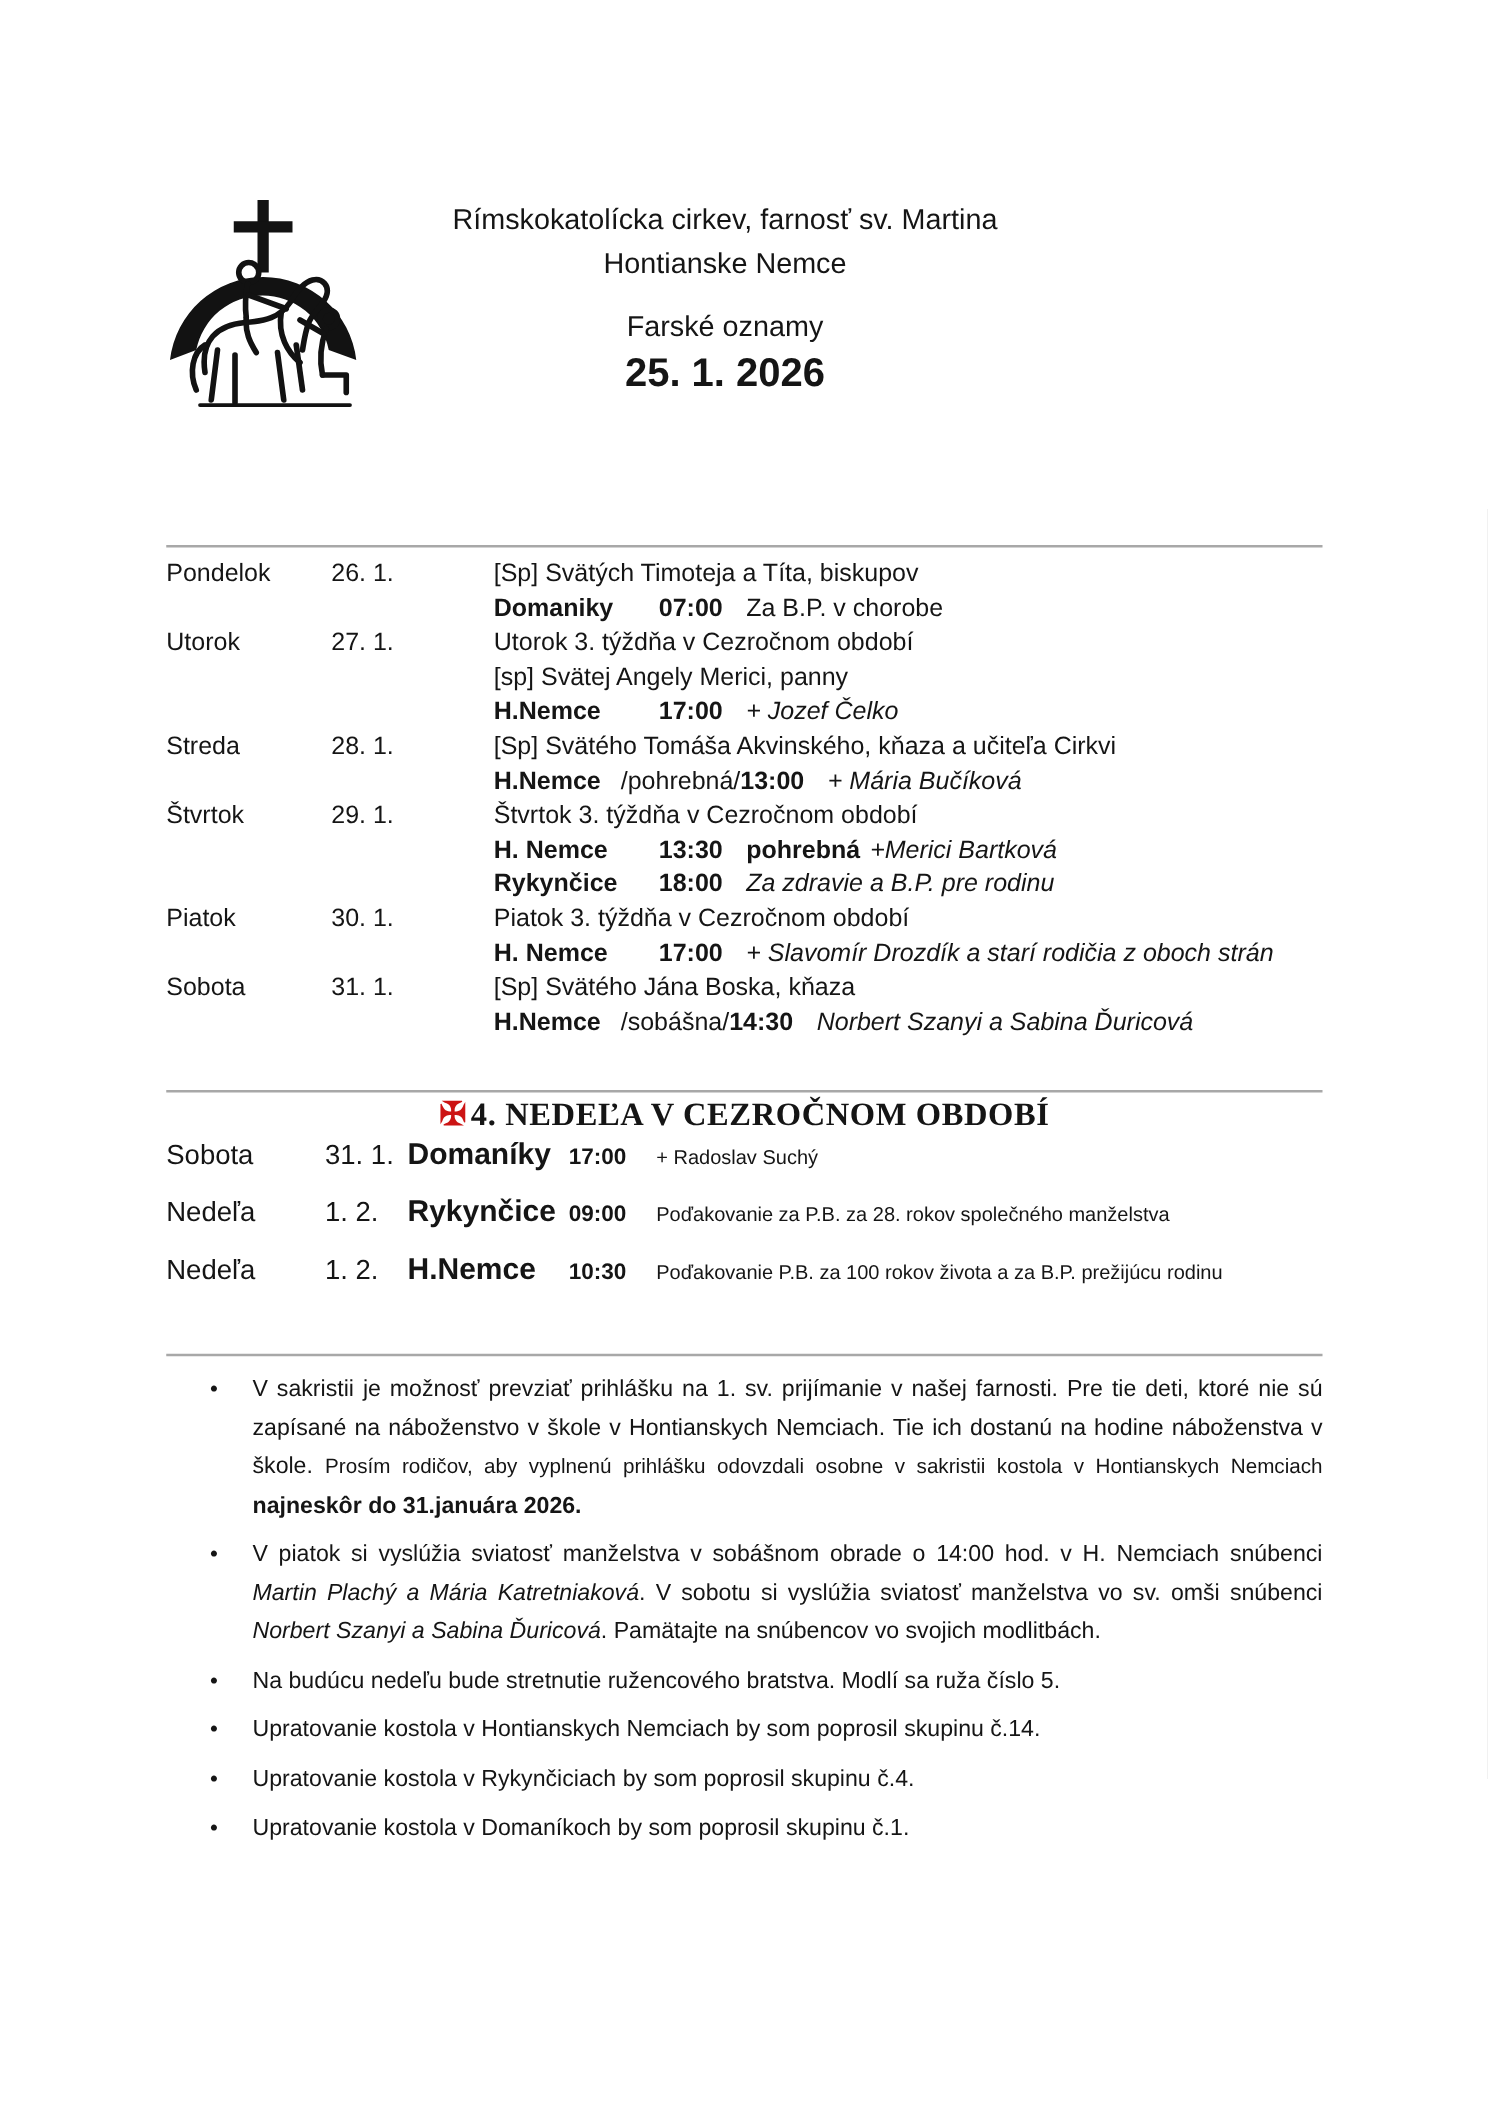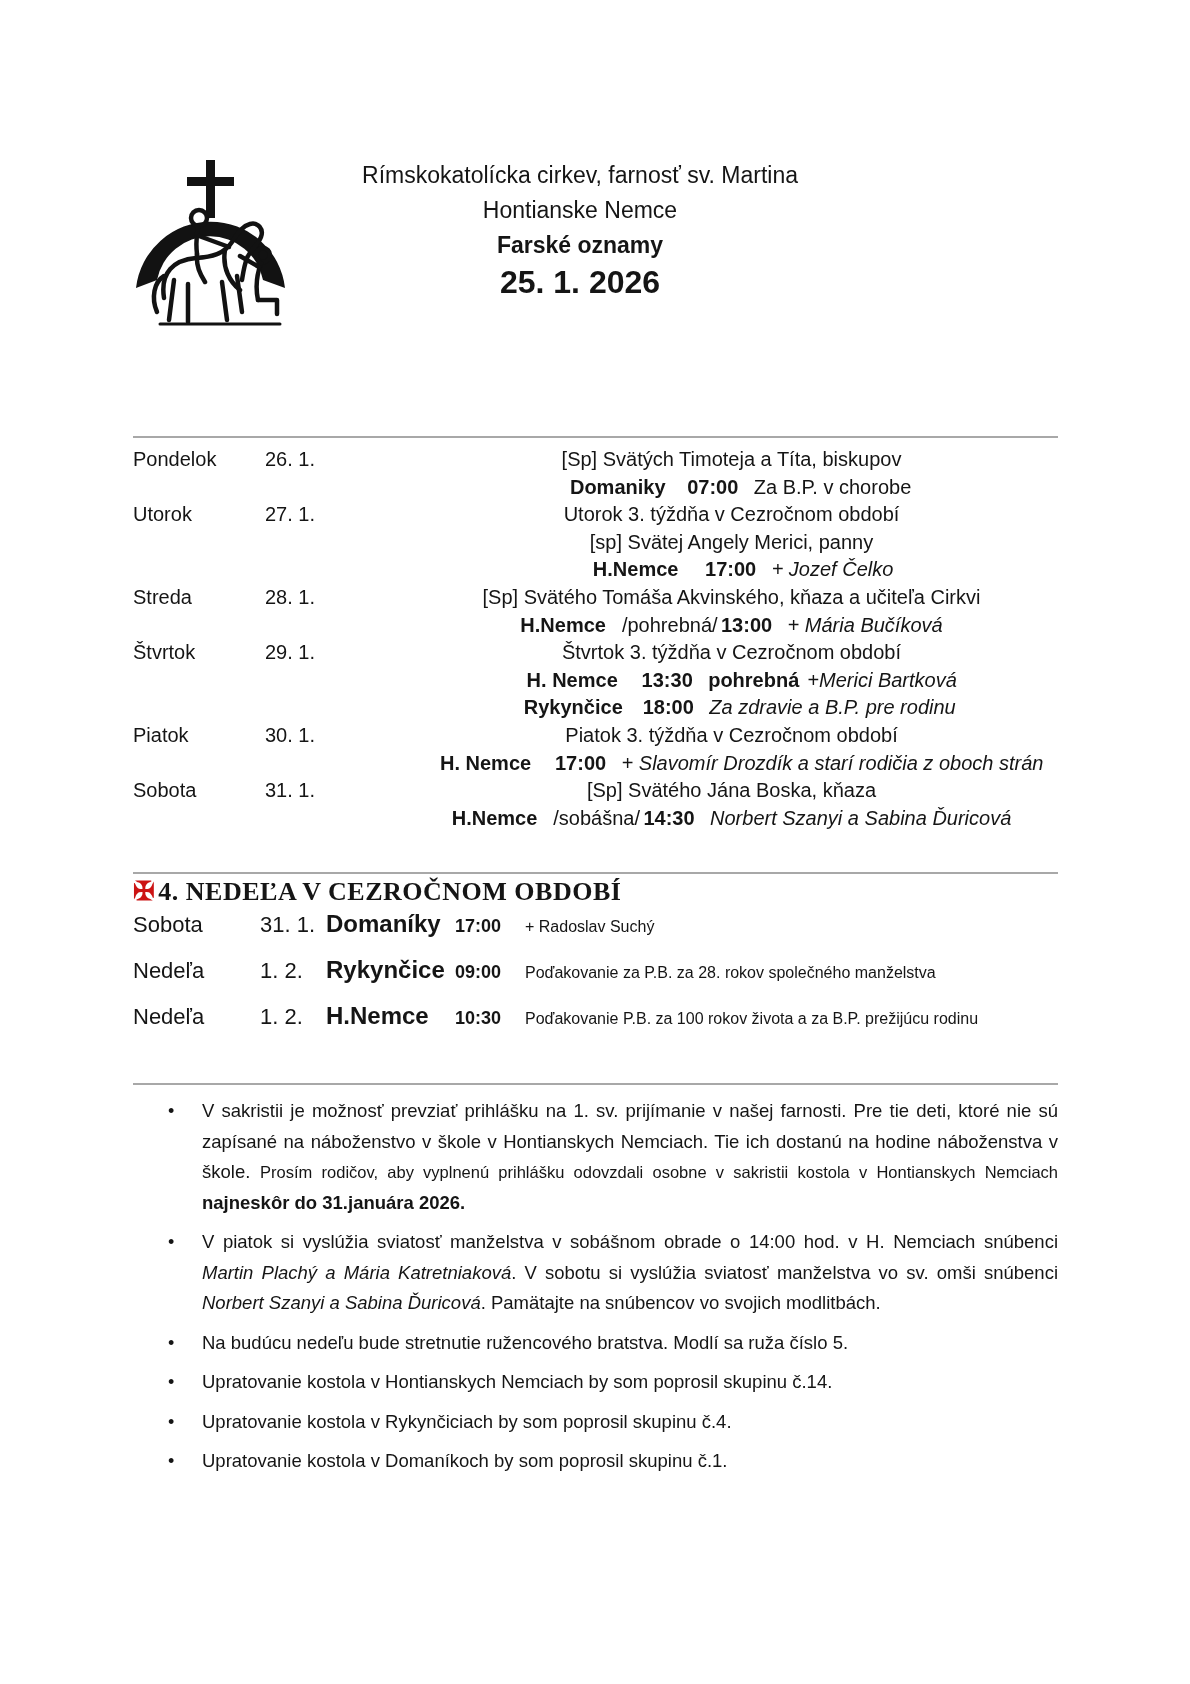--- a/index.html
+++ b/index.html
@@ -2,39 +2,39 @@
 <html lang="sk"><head>
 <meta charset="utf-8">
 <style>
   html,body{margin:0;padding:0;background:#e8e8e8;}
   .page{position:relative;width:1190px;height:1684px;background:#ffffff;
         font-family:"Liberation Sans",sans-serif;color:#151515;overflow:hidden;margin:0 auto;}
   
   .logo{position:absolute;left:130px;top:152px;width:160px;height:185px;}
   .header-block{position:absolute;left:170px;top:158px;width:820px;text-align:center;
                 font-size:23px;line-height:35px;}
-  .h-bold{font-weight:700;}
+  .h-bold{font-weight:400;margin-top:16px;}
   .h-date{font-size:32px;font-weight:700;line-height:38px;}
   
   .hr{position:absolute;left:133px;width:925px;height:2px;background:#a8a8a8;}
   
   .week{position:absolute;left:133px;top:446px;width:935px;font-size:20px;}
   .w-row{display:flex;align-items:flex-start;}
   .col-day{width:132px;flex:none;line-height:27.6px;}
   .col-date{width:130px;flex:none;line-height:27.6px;}
-  .col-content{flex:1;text-align:center;}
+  .col-content{flex:1;}
   .line{line-height:27.6px;white-space:nowrap;}
   .place{display:inline-block;min-width:132px;}
   .place b{font-weight:700;}
   .suffix{font-weight:400;margin-left:16px;}
   .time{display:inline-block;min-width:58px;font-weight:700;margin-right:12px;}
   .extra{font-weight:700;margin-right:8px;}
   .intent.s-i{font-style:italic;}
   
-  .section-title{position:absolute;left:133px;top:876px;width:925px;
+  .section-title{position:absolute;left:133px;top:876px;width:925px;text-align:center;
                  font-family:"Liberation Serif","DejaVu Serif",serif;font-weight:700;
                  font-size:26px;letter-spacing:.5px;}
   .cross{margin-right:3px;}
   .sunday{position:absolute;left:133px;top:910px;width:935px;}
   .su-row{display:flex;align-items:baseline;height:46px;white-space:nowrap;}
   .su-day{width:127px;flex:none;font-size:22px;}
   .su-date{width:66px;flex:none;font-size:22px;}
   .su-place{width:129px;flex:none;font-weight:700;font-size:24px;}
   .su-time{width:70px;flex:none;font-weight:700;font-size:18px;}
   .su-int{font-size:16px;}

